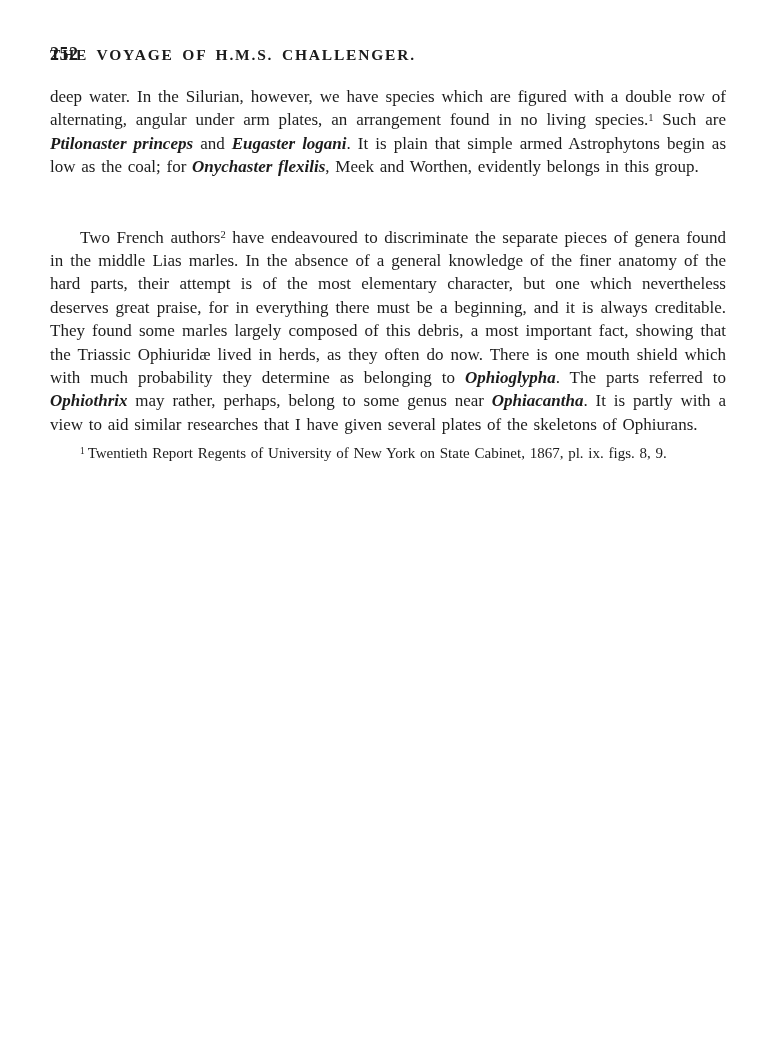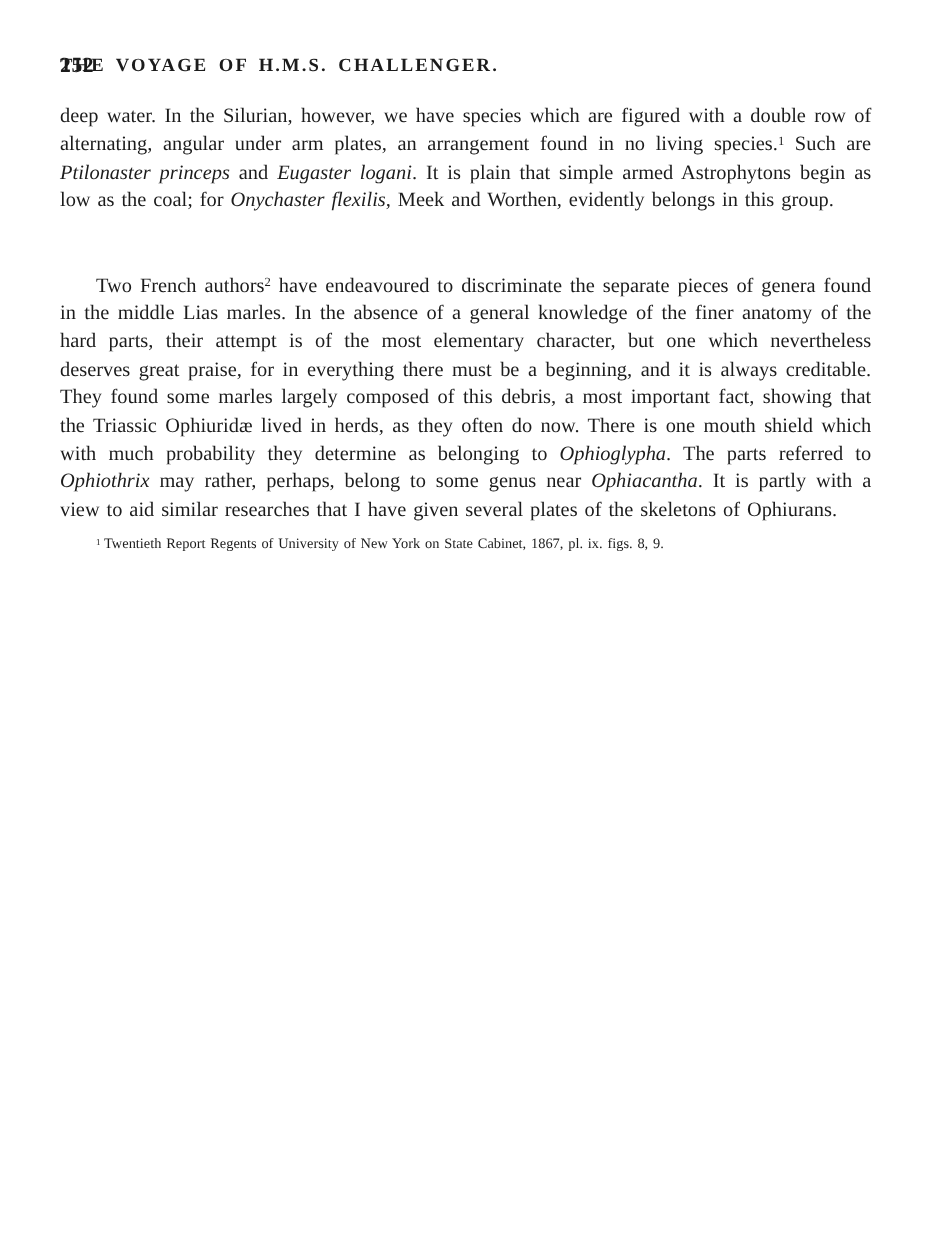--- a/index.html
+++ b/index.html
@@ -46,34 +46,34 @@
     top: 85px;
     left: 50px;
     width: 676px;
     font-size: 17px;
     line-height: 23.4px;
     text-align: justify;
     word-spacing: 1.5px;
   }
   .para { margin: 0; }
   .para.indented { text-indent: 30px; margin-top: 47px; }
-  .para i { font-style: italic; }
+  .para i { font-style: italic; font-weight: bold; }
   .para sup, .footnote sup {
     font-size: 0.62em;
     vertical-align: baseline;
     position: relative;
     top: -0.45em;
     line-height: 0;
   }
   .footnotes {
     position: absolute;
     top: 444px;
     left: 50px;
     width: 676px;
-    font-size: 12px;
+    font-size: 15px;
     line-height: 19.5px;
     text-align: justify;
     word-spacing: 1px;
   }
   .footnote {
     margin: 0;
     text-indent: 30px;
   }
   .footnote sup { margin-right: 3px; }
 </style>

